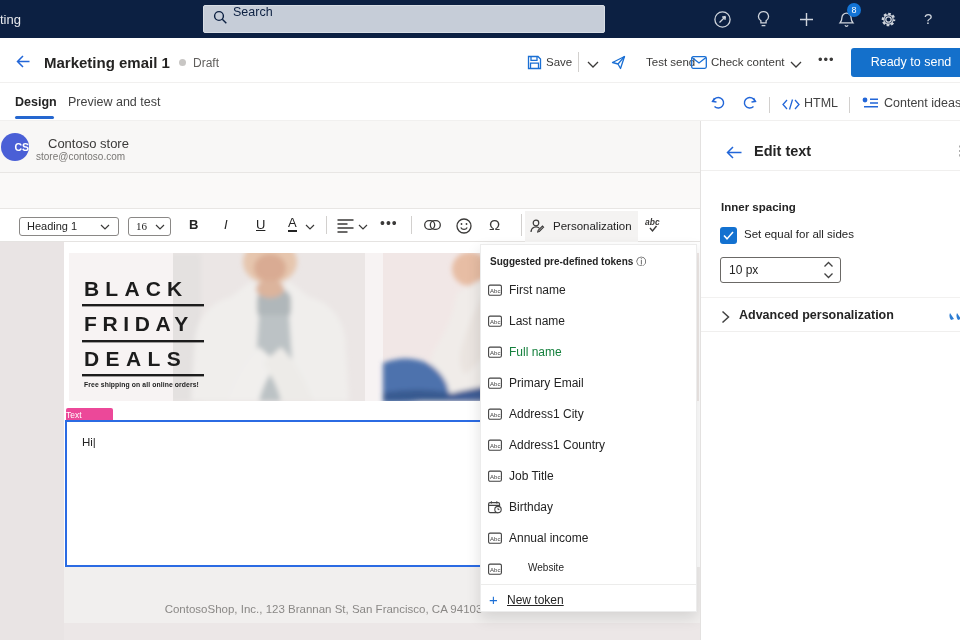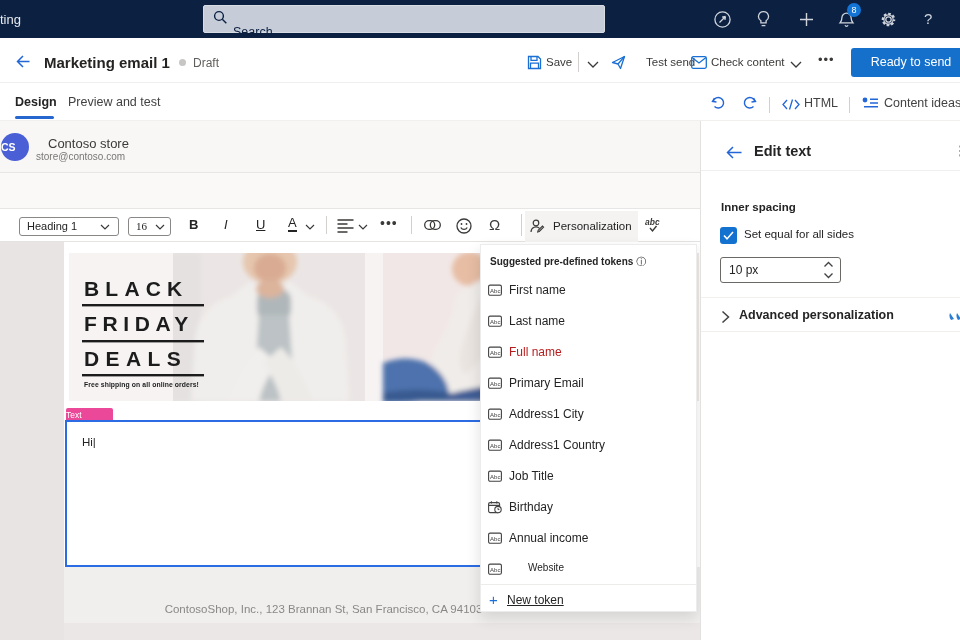--- a/index.html
+++ b/index.html
@@ -12,21 +12,21 @@
 <body>
 <div id="app">
 
   <div class="abs" style="left:0; top:0; width:960px; height:38px; background:#0c2042;"></div>
   <div class="abs" style="left:0; top:12px; color:#e8eaee; font-size:13px;">ting</div>
   <div class="abs" style="left:203px; top:5px; width:402px; height:28px; background:#c6cdd8; border:1px solid #d8dde4; border-radius:2px;"></div>
   <svg class="abs" style="left:213px; top:10px" width="15" height="15" viewBox="0 0 15 15">
       <circle cx="6" cy="6" r="4.4" fill="none" stroke="#0c2042" stroke-width="1.4"></circle>
       <line x1="9.3" y1="9.3" x2="13.3" y2="13.3" stroke="#0c2042" stroke-width="1.4"></line>
     </svg>
-  <div class="abs" style="left:233px; top:25px; color:#0c2042; font-size:12.5px;">Search</div>
+  <div class="abs" style="left:233px; top:5px; color:#0c2042; font-size:12.5px;">Search</div>
   <svg class="abs" style="left:714px; top:11px" width="17" height="17" viewBox="0 0 17 17">
       <circle cx="8.5" cy="8.5" r="7.6" fill="none" stroke="#cfd4dc" stroke-width="1.3"></circle>
       <path d="M5.5 11.5 L11.5 5.5 M11.5 5.5 l-3.4 0.6 M11.5 5.5 l-0.6 3.4" stroke="#cfd4dc" stroke-width="1.3" fill="none"></path>
     </svg>
   <svg class="abs" style="left:755px; top:10px" width="17" height="18" viewBox="0 0 17 18">
       <path d="M8.5 1.6 a4.9 4.9 0 0 1 2.6 9.1 l0 2.2 h-5.2 l0 -2.2 a4.9 4.9 0 0 1 2.6-9.1 z" fill="none" stroke="#cfd4dc" stroke-width="1.3"></path>
       <line x1="6.6" y1="15.6" x2="10.4" y2="15.6" stroke="#cfd4dc" stroke-width="1.3"></line>
     </svg>
   <svg class="abs" style="left:798px; top:11px" width="17" height="17" viewBox="0 0 17 17">
       <path d="M8.5 2 v13 M2 8.5 h13" stroke="#cfd4dc" stroke-width="1.4"></path>
@@ -97,21 +97,21 @@
       <circle cx="3" cy="3" r="2.4" fill="#2266d8"></circle>
       <path d="M8 2.2 h8 M8 6 h8 M2 9.8 h14" stroke="#2266d8" stroke-width="1.6"></path>
     </svg>
   <div class="abs" style="left:884px; top:96px; font-size:12.5px; color:#424242;">Content ideas</div>
 
   <div class="abs" style="left:0; top:121px; width:700px; height:519px; background:#fff;"></div>
   <div class="abs" style="left:0; top:242px; width:64px; height:398px; background:#e9e4e4;"></div>
   <div class="abs" style="left:64px; top:623px; width:636px; height:17px; background:#ece7e7;"></div>
 
   <div class="abs" style="left:0; top:121px; width:700px; height:52px; background:#f8f7f6; border-bottom:1px solid #e8e6e4;"></div>
-  <div class="abs" style="left:1px; top:133px; width:28px; height:28px; border-radius:50%; background:#4a5fd6; color:#fff; font-size:10.5px; font-weight:bold; text-align:left; line-height:28px;">CS</div>
+  <div class="abs" style="left:1px; top:133px; width:28px; height:28px; border-radius:50%; background:#4a5fd6; color:#fff; font-size:10.5px; font-weight:bold; text-align:right; line-height:28px;">CS</div>
   <div class="abs" style="left:48px; top:136px; font-size:13px; color:#3b3a39;">Contoso store</div>
   <div class="abs" style="left:36px; top:151px; font-size:10px; color:#797774;">store@contoso.com</div>
 
   <div class="abs" style="left:0; top:173px; width:700px; height:36px; background:#faf9f8; border-bottom:1px solid #e8e6e4;"></div>
 
   <div class="abs" style="left:0; top:209px; width:700px; height:33px; background:#fff; border-bottom:1px solid #e5e3e1;"></div>
   <div class="abs" style="left:19px; top:217px; width:100px; height:19px; border:1px solid #8a8886; border-radius:3px;"></div>
   <div class="abs" style="left:27px; top:220px; font-size:11px; color:#242424;">Heading 1</div>
   <svg class="abs" style="left:100px; top:224px" width="10" height="6" viewBox="0 0 10 6">
       <path d="M1 1 l4 4 4-4" stroke="#3b3a39" stroke-width="1.2" fill="none"></path>
@@ -217,21 +217,21 @@
     <div class="abs" style="left:28px; top:38px; font-size:12px; color:#242424;">First name</div>
     <svg class="abs" style="left:7px; top:39px" width="14" height="13" viewBox="0 0 14 13">
         <rect x="0.6" y="1.1" width="12.8" height="10.2" rx="1.5" fill="none" stroke="#424242" stroke-width="1.1"></rect>
         <text x="2.1" y="8.5" font-size="6" fill="#424242" font-family="Liberation Sans">Abc</text>
       </svg>
     <div class="abs" style="left:28px; top:69px; font-size:12px; color:#242424;">Last name</div>
     <svg class="abs" style="left:7px; top:70px" width="14" height="13" viewBox="0 0 14 13">
         <rect x="0.6" y="1.1" width="12.8" height="10.2" rx="1.5" fill="none" stroke="#424242" stroke-width="1.1"></rect>
         <text x="2.1" y="8.5" font-size="6" fill="#424242" font-family="Liberation Sans">Abc</text>
       </svg>
-    <div class="abs" style="left:28px; top:100px; font-size:12px; color:#b91c1c;">Full name</div>
+    <div class="abs" style="left:28px; top:100px; font-size:12px; color:#15803d;">Full name</div>
     <svg class="abs" style="left:7px; top:101px" width="14" height="13" viewBox="0 0 14 13">
         <rect x="0.6" y="1.1" width="12.8" height="10.2" rx="1.5" fill="none" stroke="#424242" stroke-width="1.1"></rect>
         <text x="2.1" y="8.5" font-size="6" fill="#424242" font-family="Liberation Sans">Abc</text>
       </svg>
     <div class="abs" style="left:28px; top:131px; font-size:12px; color:#242424;">Primary Email</div>
     <svg class="abs" style="left:7px; top:132px" width="14" height="13" viewBox="0 0 14 13">
         <rect x="0.6" y="1.1" width="12.8" height="10.2" rx="1.5" fill="none" stroke="#424242" stroke-width="1.1"></rect>
         <text x="2.1" y="8.5" font-size="6" fill="#424242" font-family="Liberation Sans">Abc</text>
       </svg>
     <div class="abs" style="left:28px; top:162px; font-size:12px; color:#242424;">Address1 City</div>

